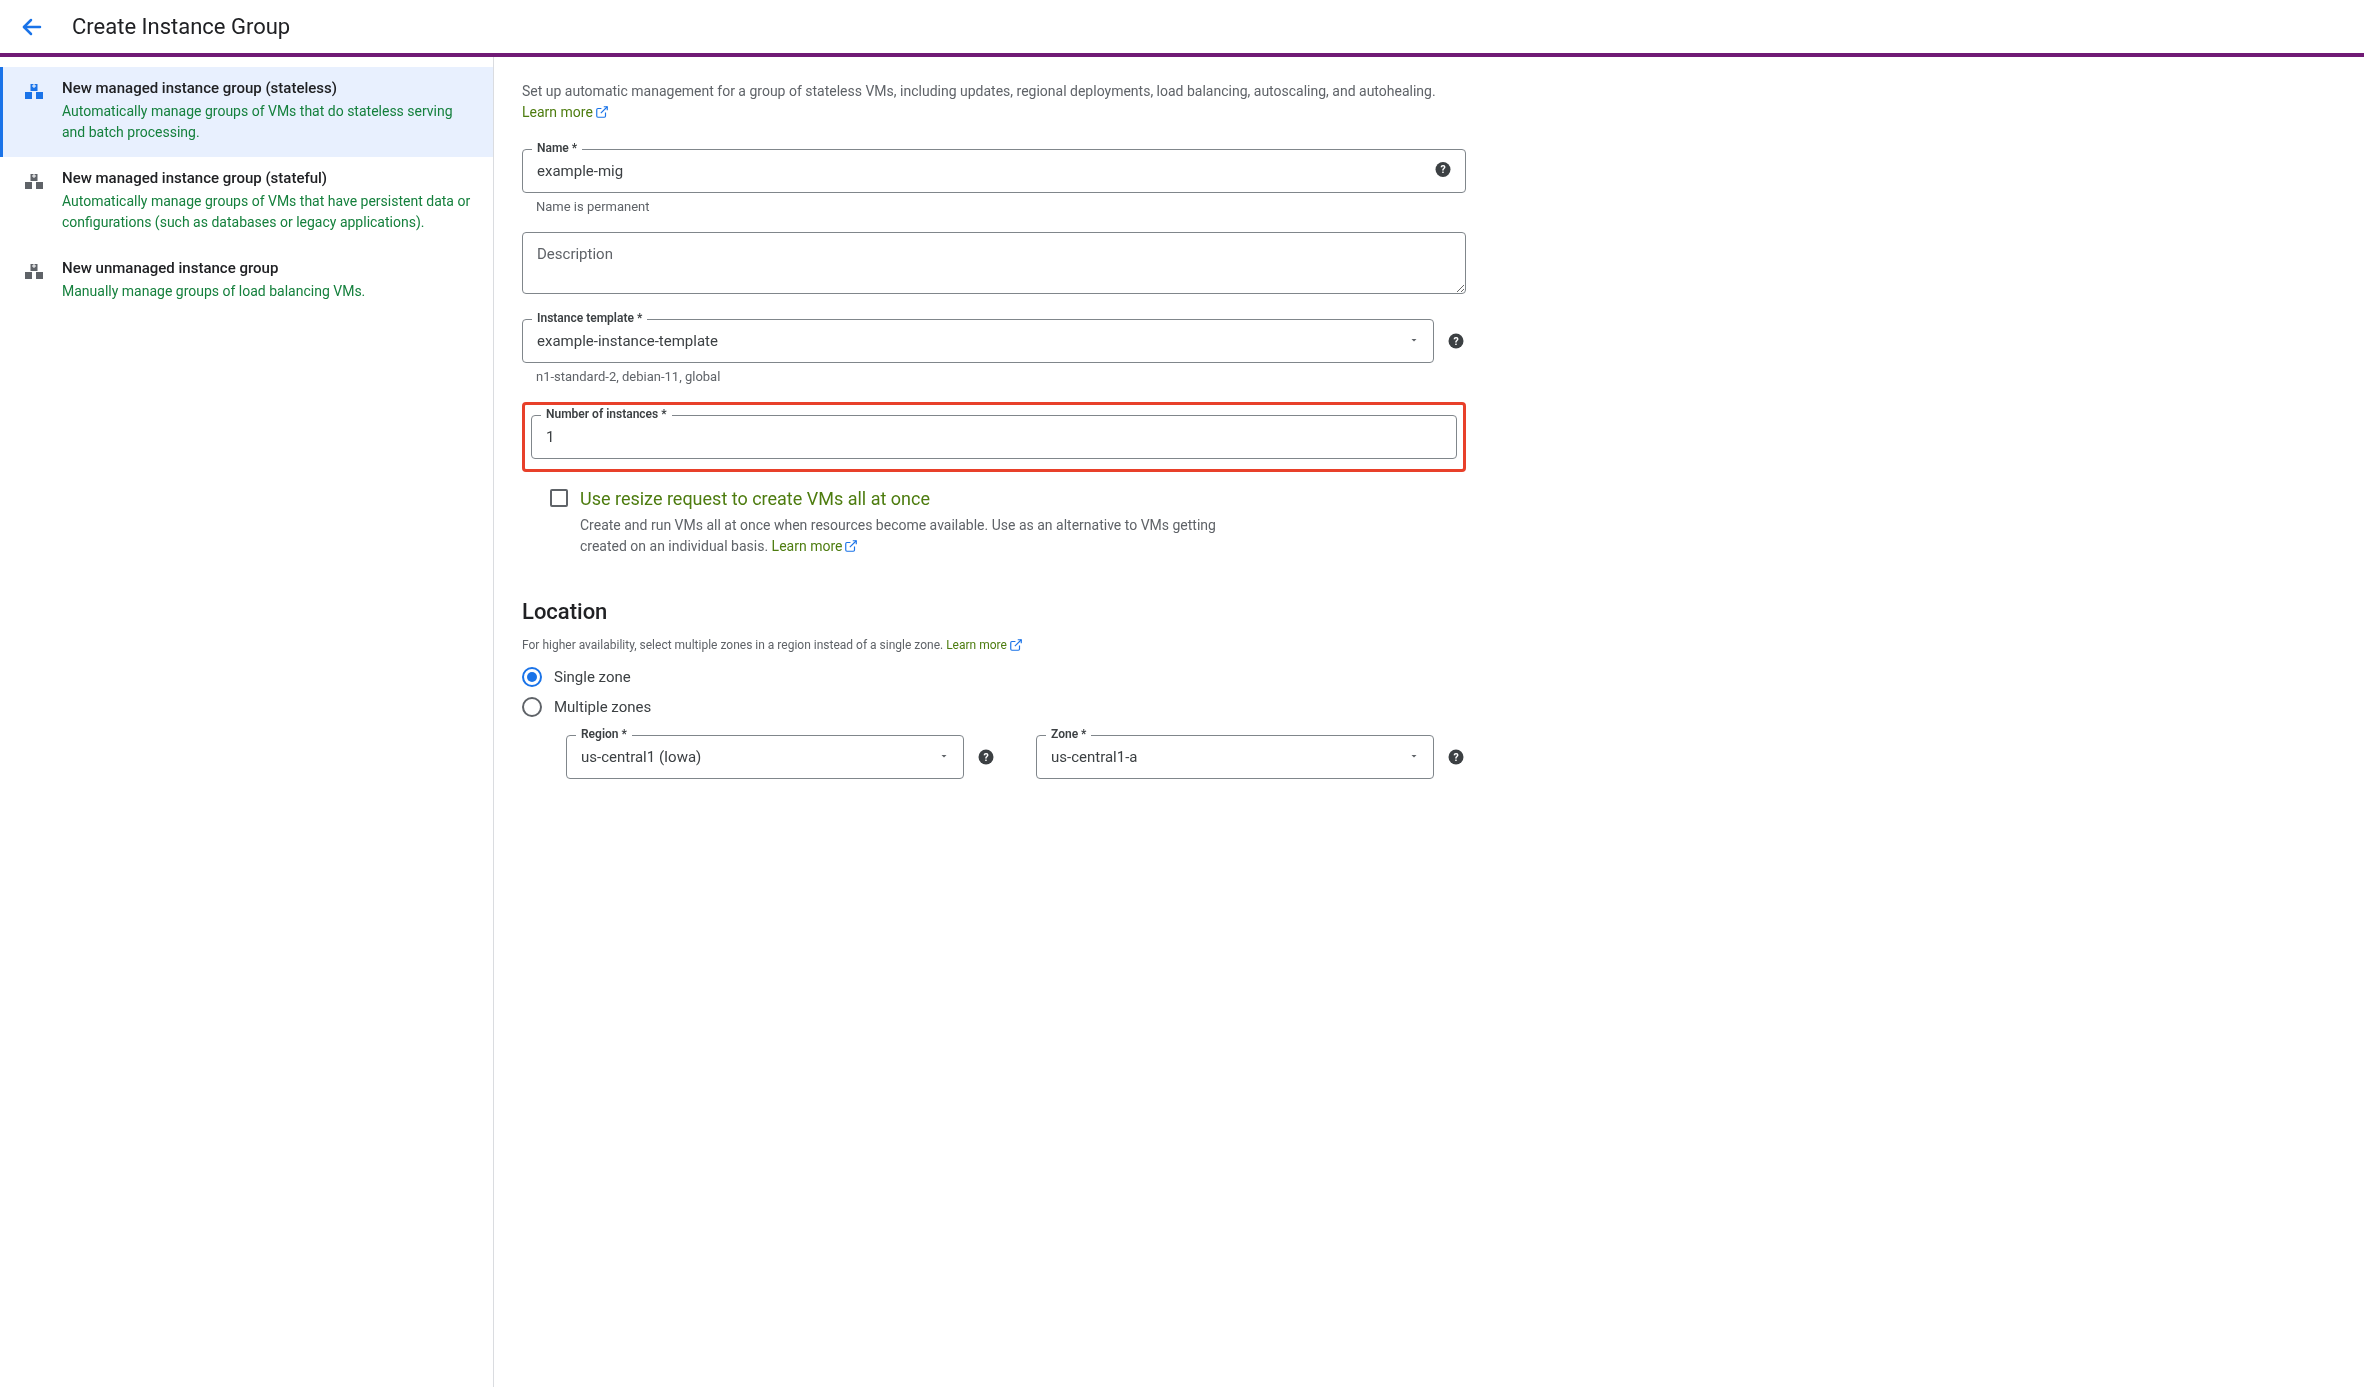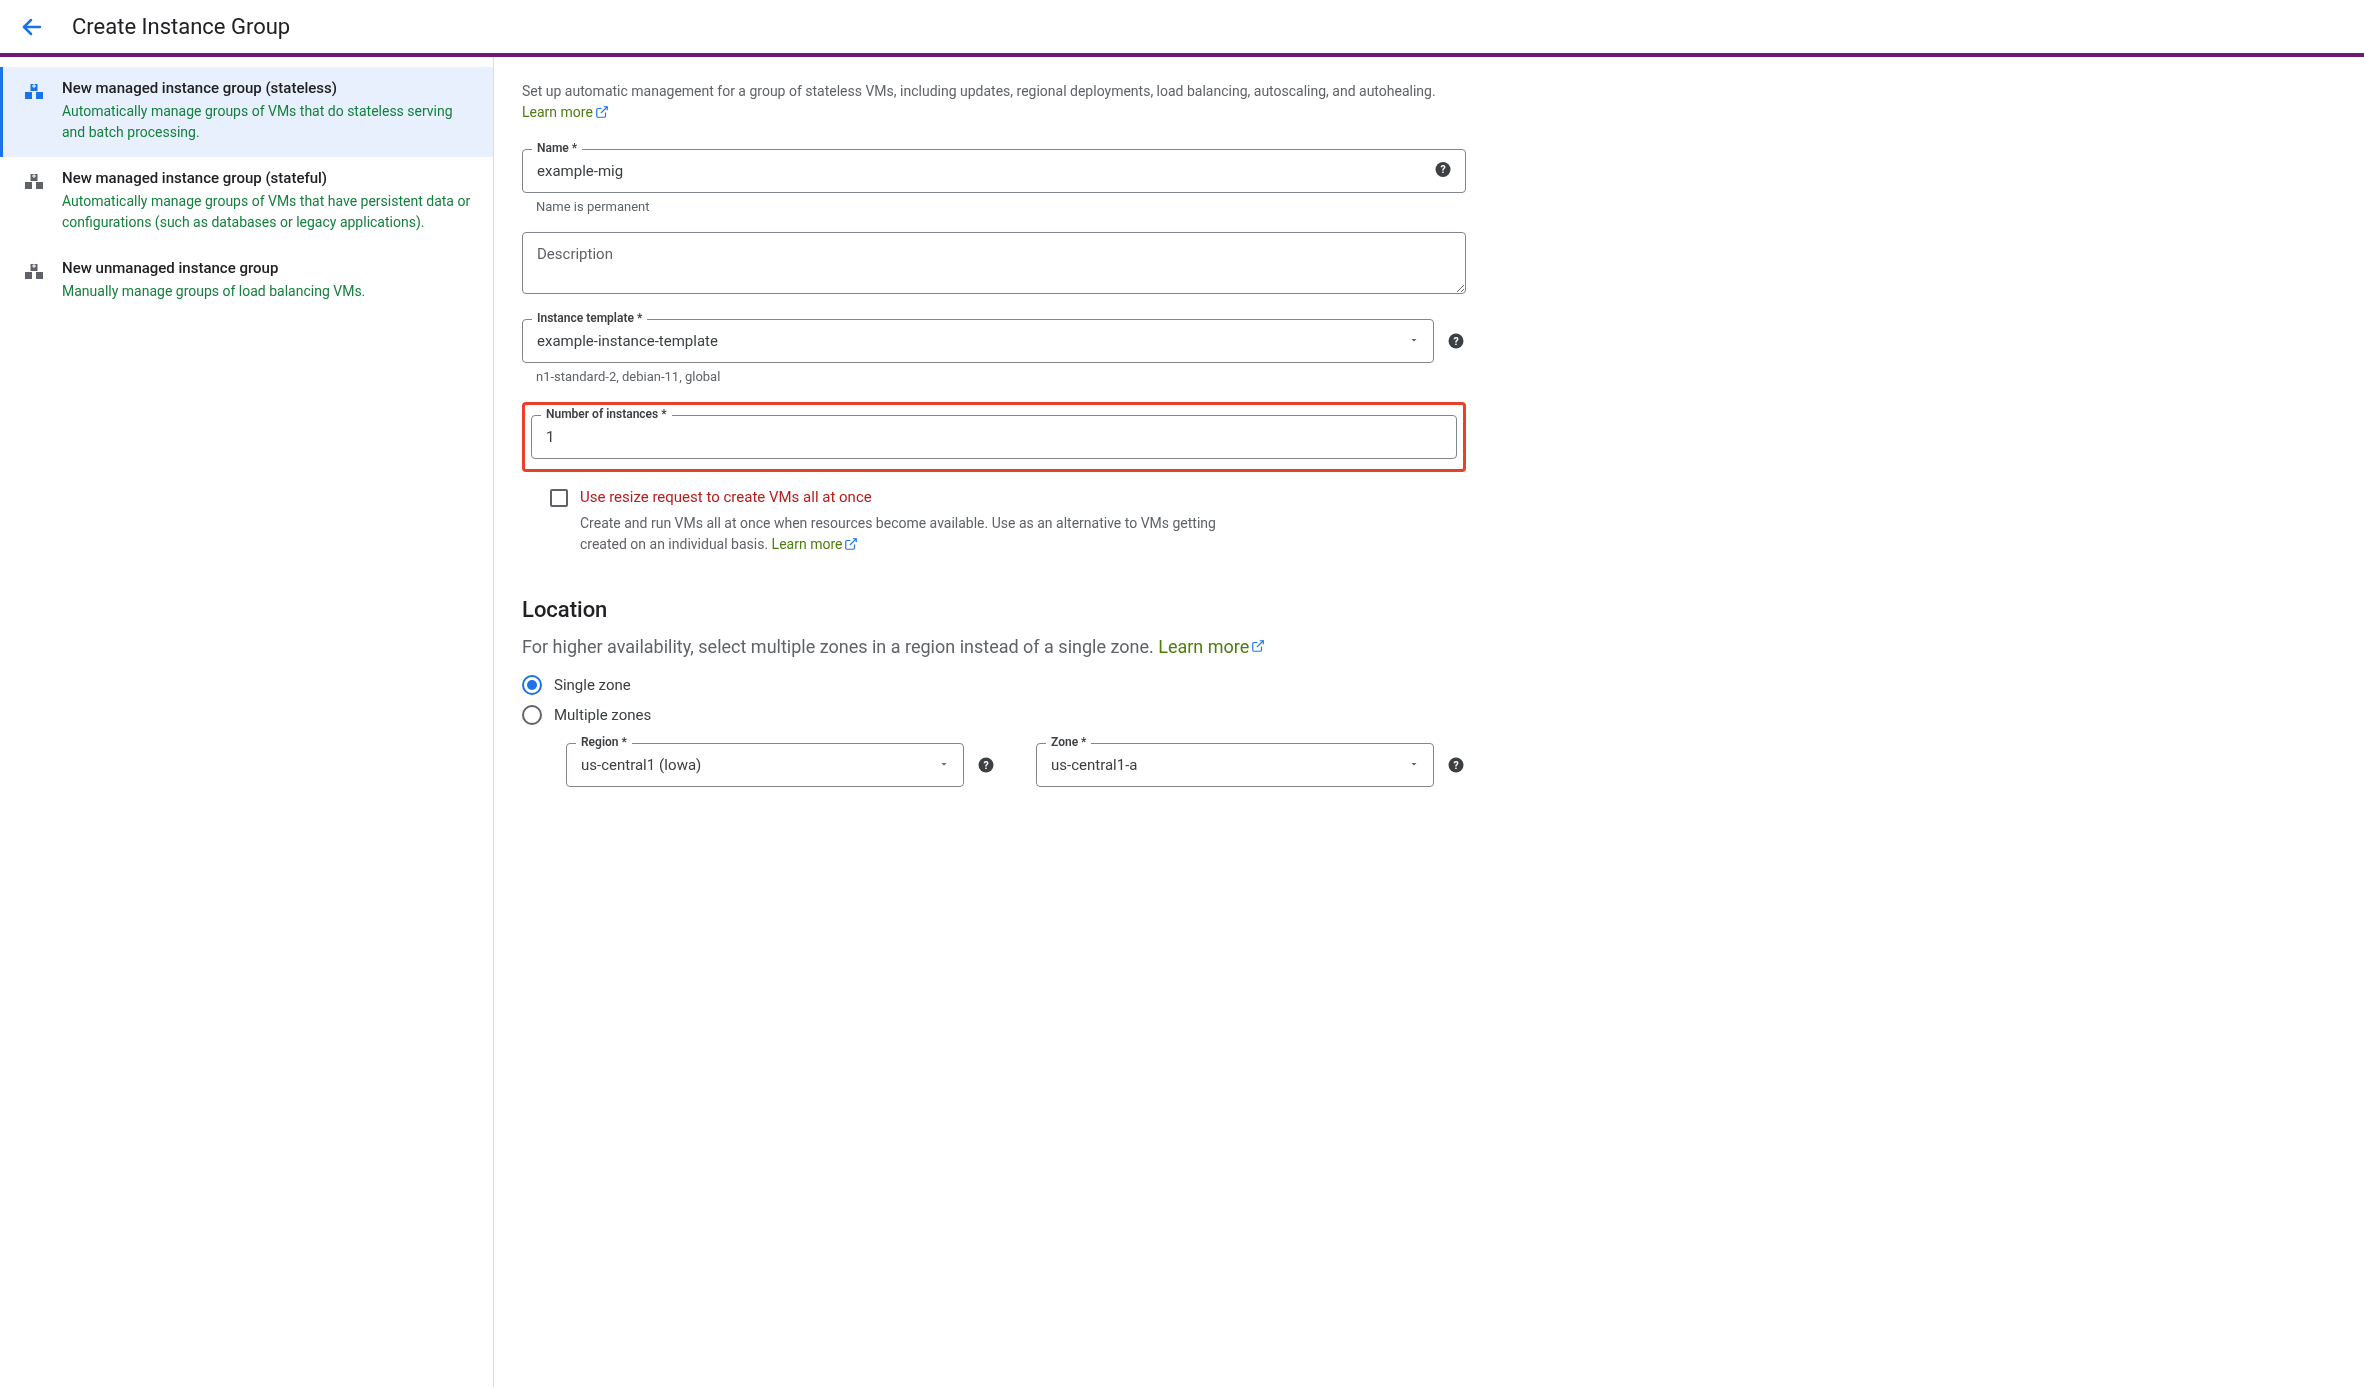--- a/index.html
+++ b/index.html
@@ -156,41 +156,41 @@
 .checkbox {
   width: 18px; height: 18px;
   border: 2px solid #5f6368;
   border-radius: 2px;
   margin-right: 12px;
   margin-top: 1px;
   flex-shrink: 0;
   cursor: pointer;
 }
 .checkbox-label {
-  font-size: 15px;
-  color: #b91c1c;
+  font-size: 18px;
+  color: #4d7c0f;
   text-align: center;
 }
 .checkbox-desc {
   font-size: 14px;
   color: #5f6368;
   margin: 4px 0 0 58px;
   line-height: 1.5;
   max-width: 650px;
 }
 .section-title {
   font-size: 22px;
   font-weight: 500;
   color: #202124;
   margin: 40px 0 14px 0;
 }
 .section-desc {
-  font-size: 18px;
+  font-size: 12px;
   color: #5f6368;
-  margin-bottom: 18px;
+  margin-bottom: 12px;
 }
 .radio-row {
   display: flex;
   align-items: center;
   margin-bottom: 10px;
   cursor: pointer;
 }
 .radio {
   width: 20px; height: 20px;
   border: 2px solid #5f6368;

